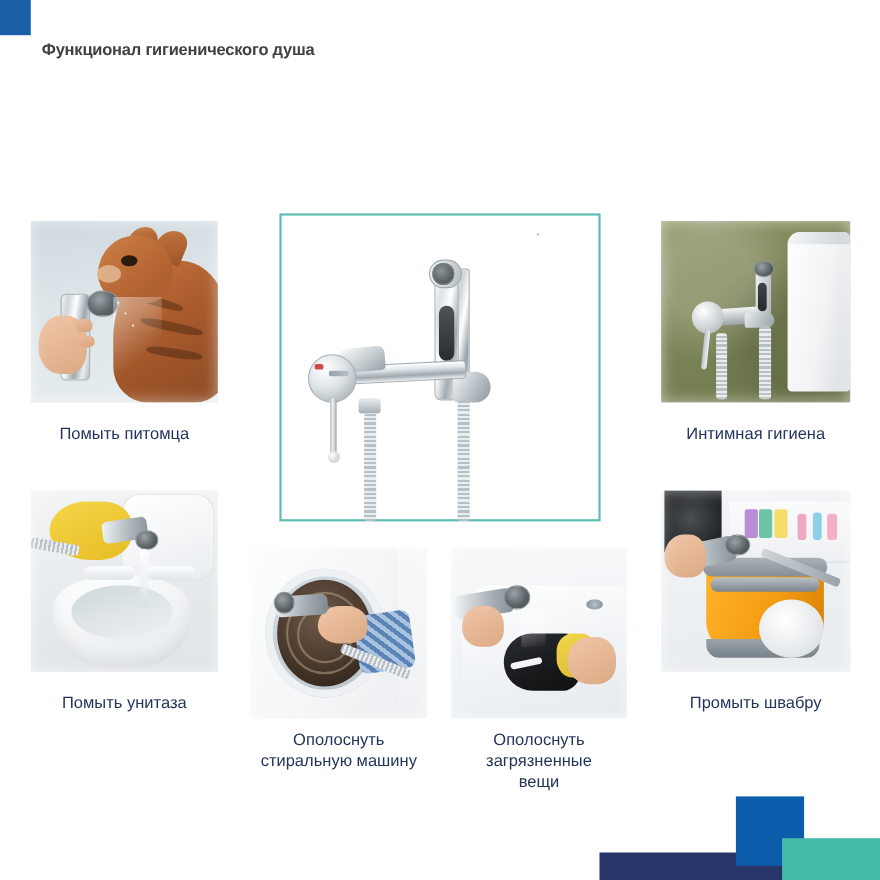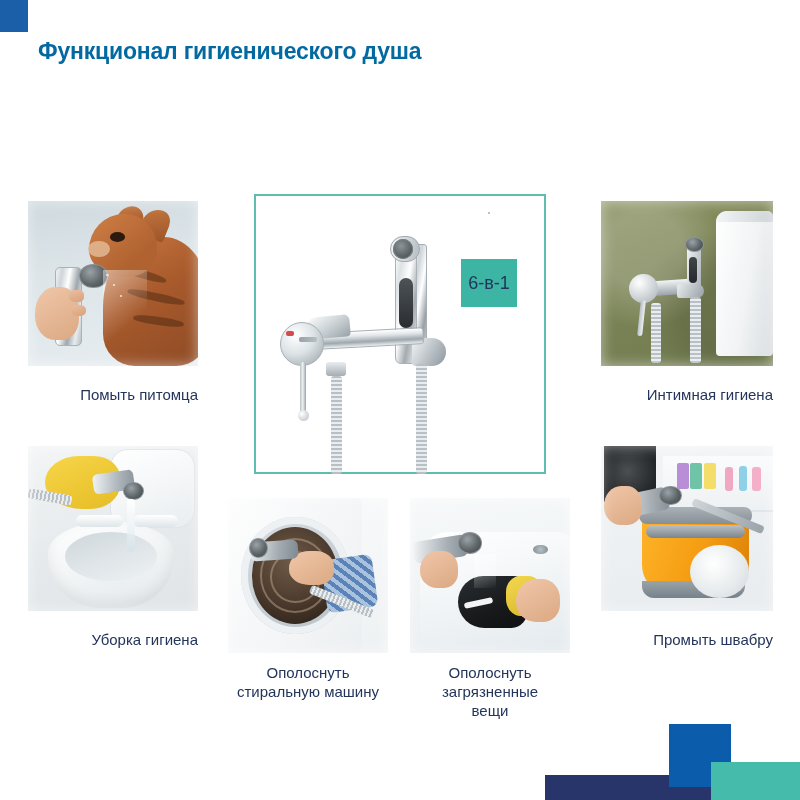--- a/index.html
+++ b/index.html
@@ -13,22 +13,22 @@
 
   
   .corner-tl { position: absolute; left: 0; top: 0; width: 28px; height: 32px; background: #1a5fa8; }
   .corner-navy-bar { position: absolute; left: 545px; top: 775px; width: 190px; height: 25px; background: #27356b; }
   .corner-blue-sq  { position: absolute; left: 669px; top: 724px; width: 62px; height: 63px; background: #0b5cab; }
   .corner-teal-rect{ position: absolute; left: 711px; top: 762px; width: 89px; height: 38px; background: #45bcab; }
 
   
   .title {
     position: absolute; left: 38px; top: 36px; width: 420px;
-    font-size: 23px; font-weight: bold; line-height: 1.33;
-    color: #0369a1; letter-spacing: -0.2px;
+    font-size: 15px; font-weight: bold; line-height: 1.33;
+    color: #404040; letter-spacing: -0.2px;
   }
   .logo {
     position: absolute; right: 28px; top: 36px;
     display: flex; align-items: flex-start;
   }
   .logo-word {
     position: relative;
     font-size: 43px; font-weight: bold; color: #24497c;
     letter-spacing: -1.6px; line-height: 1;
     font-family: "DejaVu Sans", sans-serif;
@@ -46,21 +46,21 @@
   .card { position: absolute; }
   .photo {
     position: relative; width: 100%; overflow: hidden;
     background: #eef1f3;
   }
   .caption {
     margin-top: 10px; text-align: center;
     font-size: 15px; color: #24355c; line-height: 1.28;
     white-space: pre-line;
   }
-  .caption.left-al { text-align: right; margin-top: 19px; }
+  .caption.left-al { text-align: center; margin-top: 19px; }
 
   
   .center-panel {
     position: absolute; left: 254px; top: 194px;
     width: 292px; height: 280px;
     border: 2px solid #5cbdb0; background: #ffffff;
   }
   .badge {
     position: absolute; left: 205px; top: 63px;
     width: 56px; height: 48px; background: #3cb5a4;
@@ -247,23 +247,20 @@
       <div class="ph" style="left:42px;top:214px;width:11px;height:11px;border-radius:50%;
         background:radial-gradient(circle at 35% 35%,#ffffff,#b4bcc2);"></div>
 
       <div class="ph" style="left:70px;top:166px;width:20px;height:14px;
         background:linear-gradient(180deg,#e9edef,#a5aeb4);border-radius:3px;"></div>
 
       <div class="hose-v" style="left:75px;top:180px;width:11px;height:98px;"></div>
       <div class="hose-v" style="left:160px;top:168px;width:11px;height:110px;"></div>
     </div>
 
-    <div class="badge">
-      <span>6-в-1</span>
-    </div>
   </div>
 
   <div class="card" style="left:28px;top:201px;width:170px;">
     <div class="photo" style="height:165px;">
       <div class="cat-bg"></div>
       <div class="cat-body"></div>
       <div class="cat-stripe" style="left:52%;top:42%;width:30%;height:5%;transform:rotate(16deg);"></div>
       <div class="cat-stripe" style="left:58%;top:56%;width:34%;height:5%;transform:rotate(12deg);"></div>
       <div class="cat-stripe" style="left:62%;top:70%;width:30%;height:5%;transform:rotate(8deg);"></div>
       <div class="cat-ear a"></div>
@@ -302,21 +299,21 @@
       <div class="ph" style="left:62%;top:42%;width:26%;height:7%;background:linear-gradient(180deg,#fff,#dfe5e8);border-radius:6px;"></div>
 
       <div class="glove" style="left:10%;top:6%;width:44%;height:32%;"></div>
       <div class="ph" style="left:38%;top:16%;width:24%;height:12%;
         background:linear-gradient(100deg,#f2f5f6,#aeb6bc 60%,#8b949a);border-radius:5px;transform:rotate(-8deg);"></div>
       <div class="spr-head" style="left:56%;top:22%;width:12%;height:11%;"></div>
       <div class="hose" style="left:0%;top:28%;width:26%;height:6%;transform:rotate(10deg);"></div>
       <div class="water-jet" style="left:58%;top:32%;width:5%;height:32%;"></div>
       <div class="blur-edge"></div>
     </div>
-    <div class="caption left-al">Уборка гигиена</div>
+    <div class="caption left-al">Помыть унитаза</div>
   </div>
 
   <div class="card" style="left:601px;top:446px;width:172px;">
     <div class="photo" style="height:165px;">
       <div class="mop-bg"></div>
       <div class="mop-shelf"></div>
       <div class="washer-dark"></div>
 
       <div class="towel" style="left:44%;top:10%;width:7%;height:16%;background:#b98ed6;"></div>
       <div class="towel" style="left:52%;top:10%;width:7%;height:16%;background:#6fc4a8;"></div>

